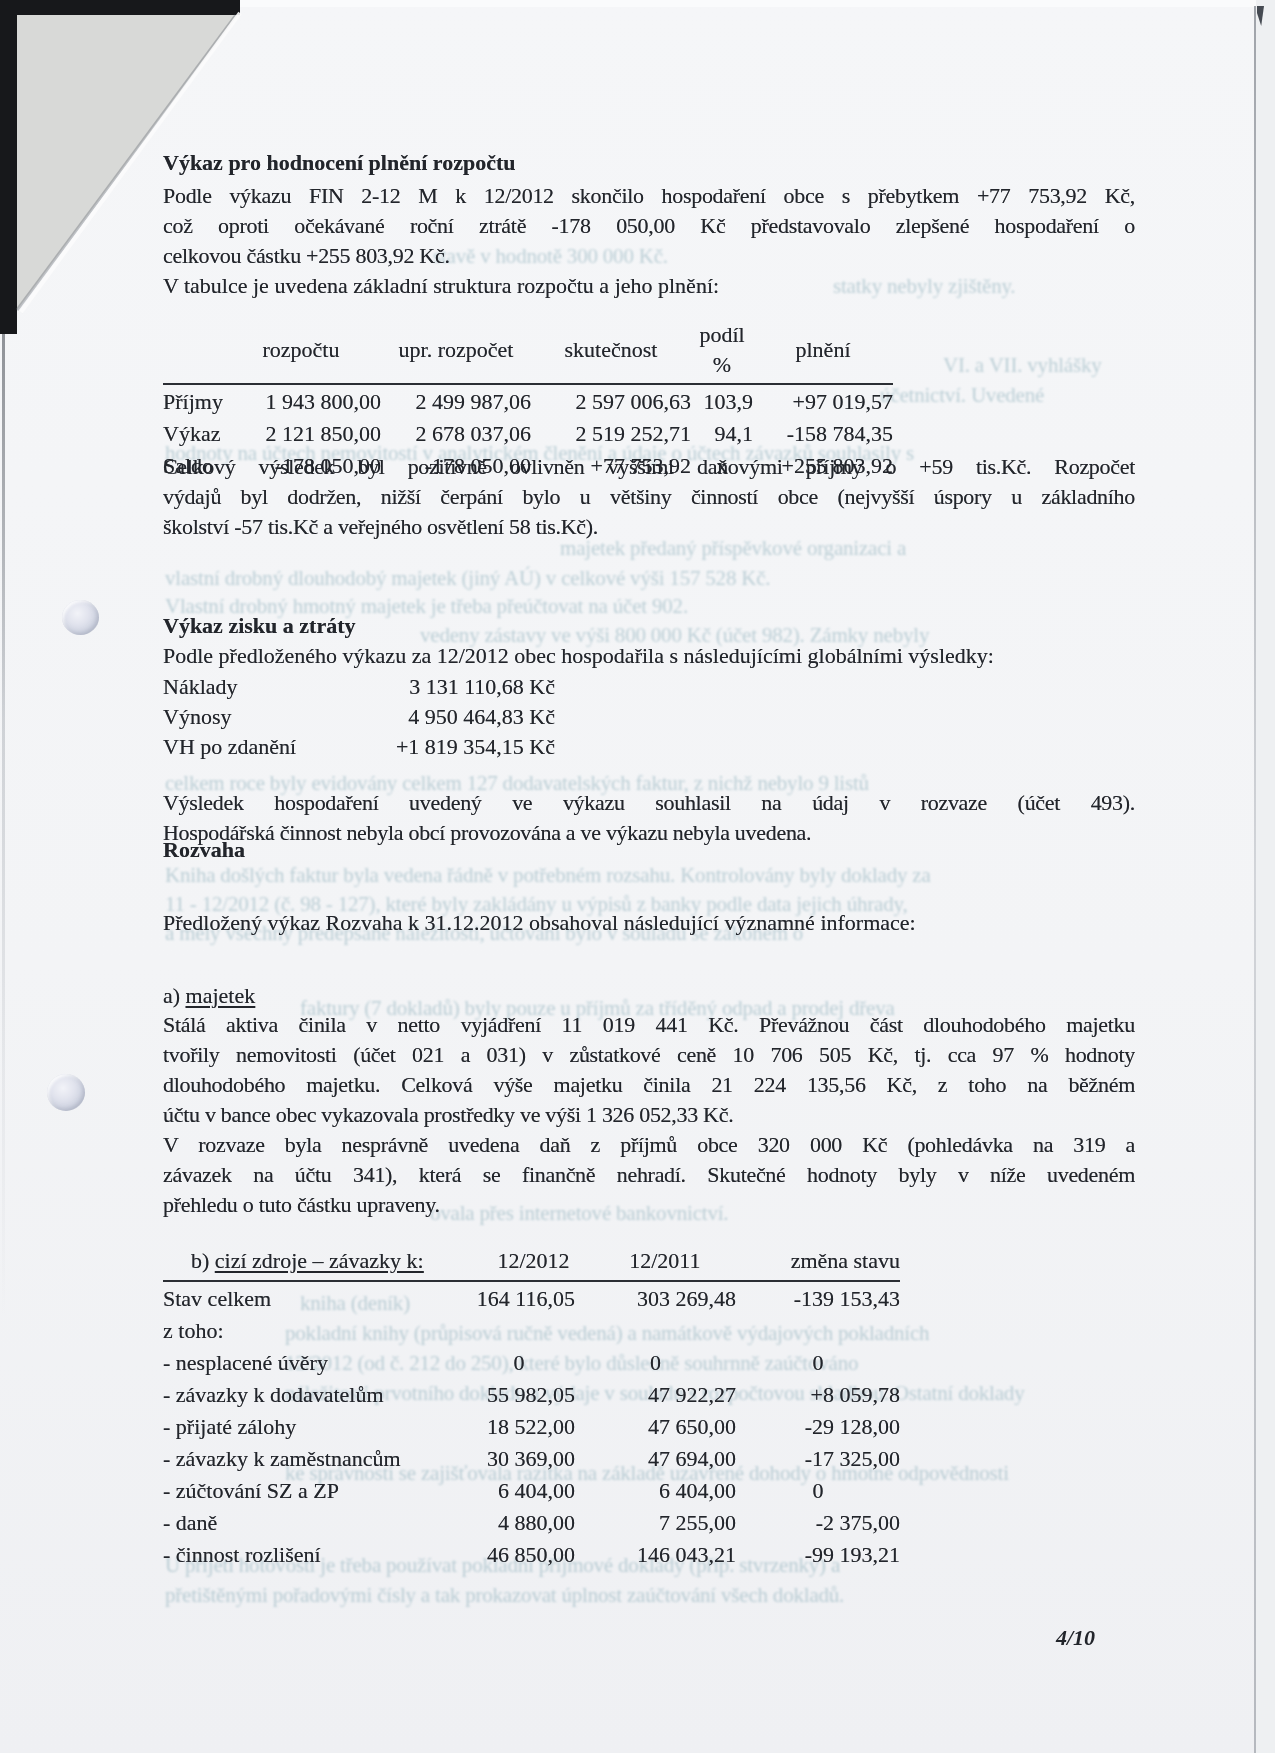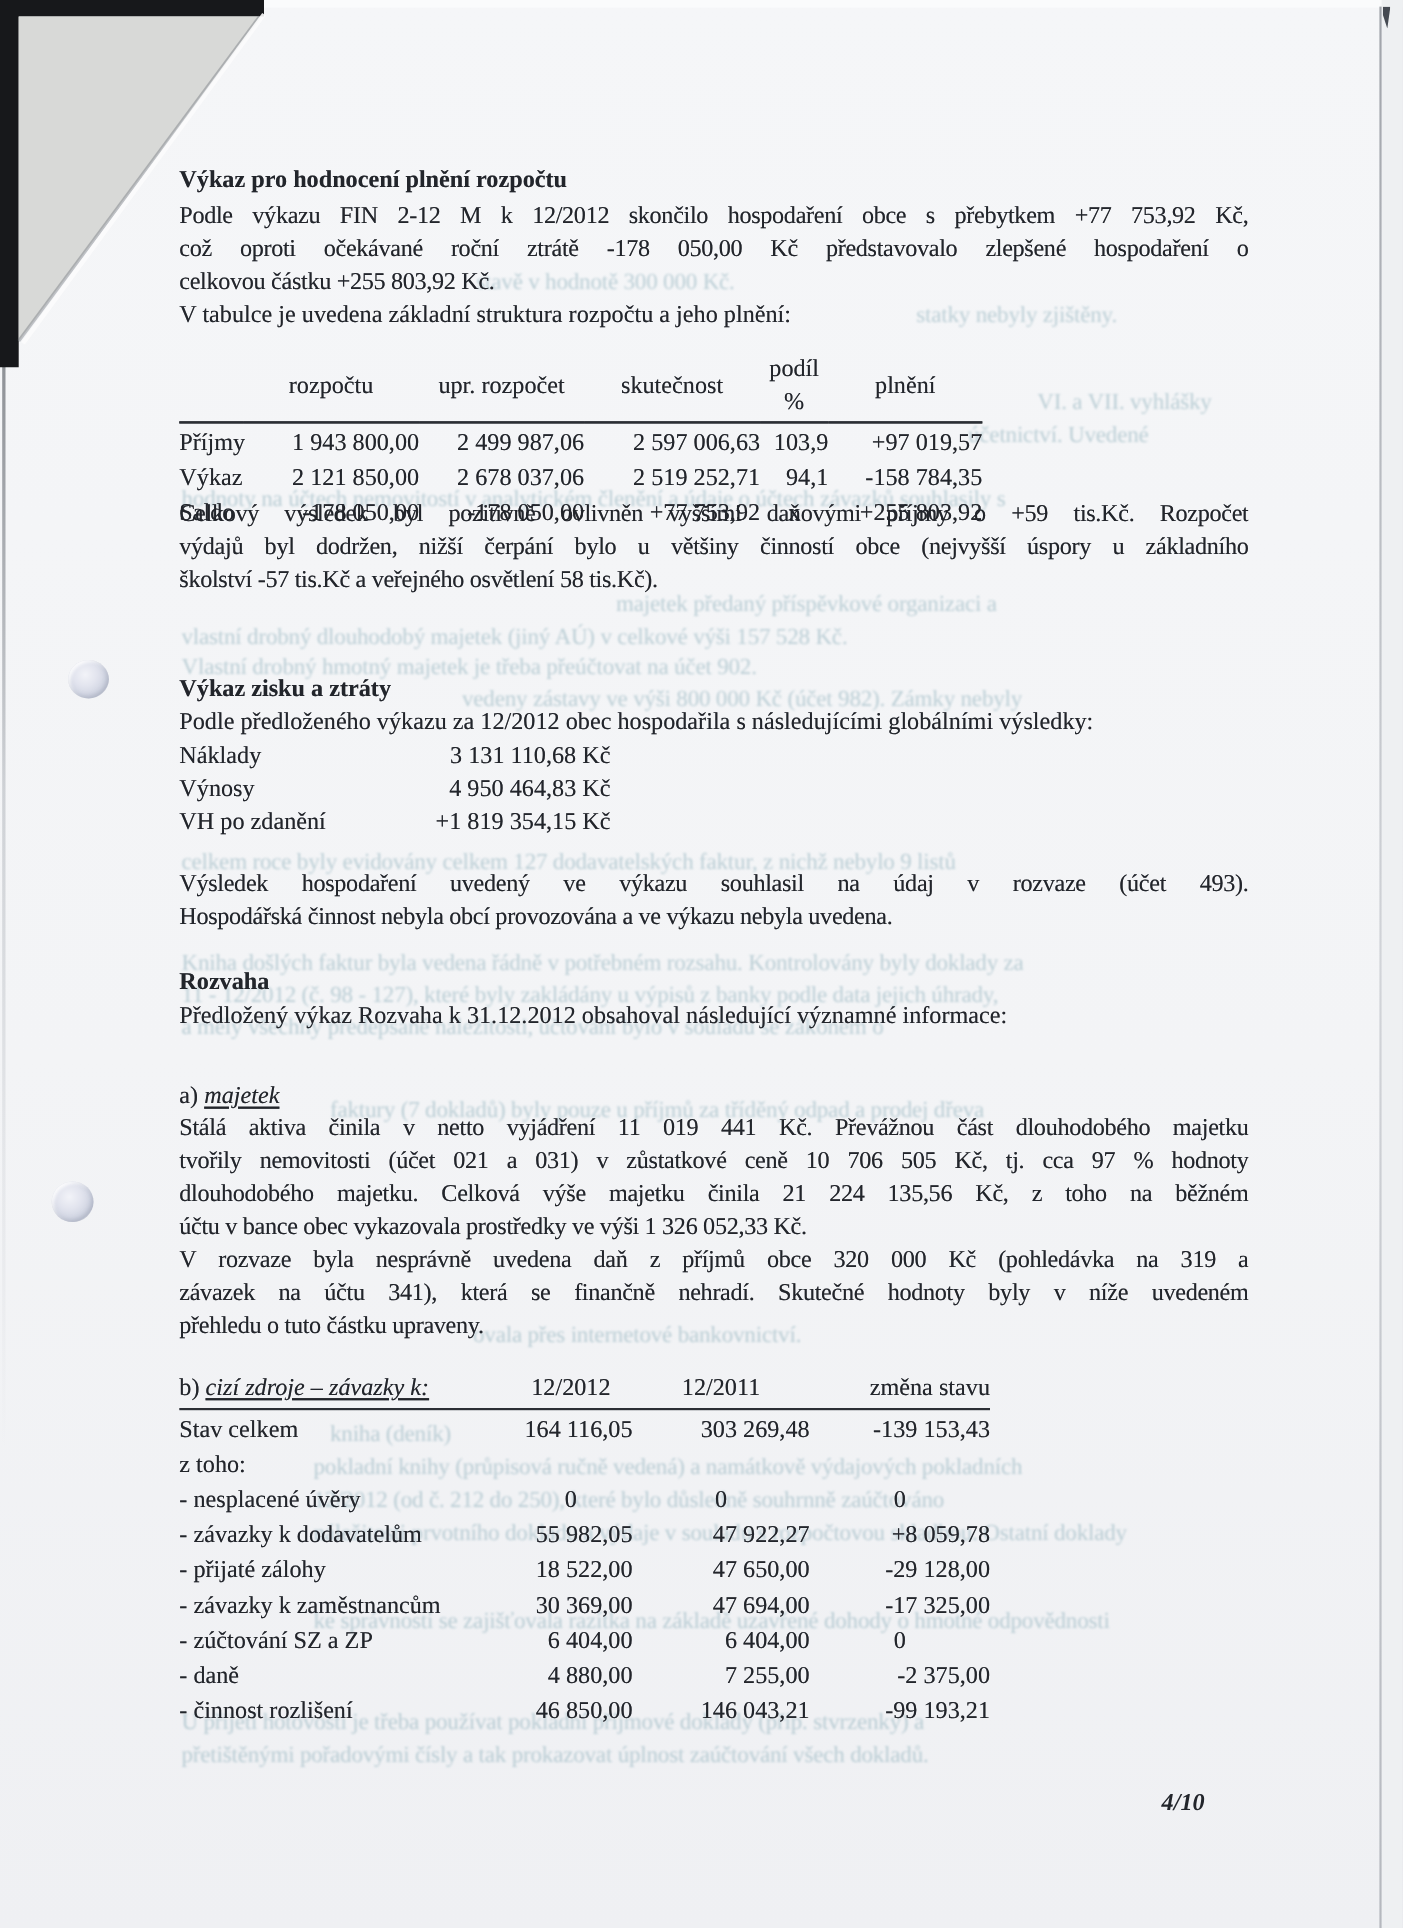--- a/index.html
+++ b/index.html
@@ -28,36 +28,36 @@
   .bleed-layer{position:absolute;left:0;top:0;width:1275px;height:1753px;pointer-events:none;}
   .bleed{position:absolute;white-space:nowrap;font-size:21px;line-height:26px;
     color:#6e9aa8;opacity:.42;filter:blur(1.1px);letter-spacing:-.2px;}
   
   .blk{position:absolute;left:163px;width:972px;font-size:22px;line-height:30px;
     text-shadow:0 0 .5px rgba(34,37,43,.55);}
   .hd{font-weight:bold;white-space:nowrap;}
   .oneline{white-space:nowrap;}
   .jl{text-align:justify;text-align-last:justify;letter-spacing:-.3px;height:30px;overflow:hidden;}
   .jl-last{text-align-last:left;}
-  u.lbl{text-underline-offset:3px;font-style:italic;}
+  u.lbl{text-underline-offset:3px;}
   
   table{border-collapse:collapse;table-layout:fixed;font-size:22px;}
   th,td{padding:0;font-weight:normal;line-height:30px;}
   .t1{width:730px;}
   .t1 th{border-bottom:2px solid #2b2e34;text-align:center;padding-bottom:3px;}
   .t1 td{text-align:right;padding-top:2px;}
   .t1 td:first-child{text-align:left;}
   
   .t3{width:392px;}
   .t3 td{text-align:right;}
   .t3 td:first-child{text-align:left;}
   
   .b-block{width:737px;}
   .b-head{display:flex;align-items:baseline;border-bottom:2px solid #2b2e34;padding-bottom:4px;}
-  .bh0{width:300px;}
+  .bh0{width:300px;margin-left:28px;}
   .bh1{width:112px;text-align:center;}
   .bh2{width:161px;text-align:center;}
   .bh3{width:164px;text-align:right;}
   .t2{width:737px;}
   .t2 td{text-align:right;padding-top:2px;}
   .t2 td:first-child{text-align:left;}
   td.ctr{text-align:center !important;}
   .pagenum{position:absolute;left:1056px;top:1625px;font-size:22px;font-weight:bold;font-style:italic;}
 </style>
 </head>
@@ -189,21 +189,21 @@
             <td>+1 819 354,15 Kč</td>
           </tr>
         </tbody>
       </table>
   </div>
   <div class="blk" style="top:788px">
       <div class="jl">Výsledek hospodaření uvedený ve výkazu souhlasil na údaj v rozvaze (účet 493).</div>
       <div class="jl jl-last">Hospodářská činnost nebyla obcí provozována a ve výkazu nebyla uvedena.</div>
     </div>
 
-  <div class="blk hd" style="top:877px">Rozvaha</div>
+  <div class="blk hd" style="top:835px">Rozvaha</div>
   <div class="blk oneline" style="top:908px">Předložený výkaz Rozvaha k 31.12.2012 obsahoval následující významné informace:</div>
 
   <div class="blk" style="top:981px"><span>a) </span><u class="lbl">majetek</u></div>
   <div class="blk" style="top:1010px">
       <div class="jl">Stálá aktiva činila v netto vyjádření 11 019 441 Kč. Převážnou část dlouhodobého majetku</div>
       <div class="jl">tvořily nemovitosti (účet 021 a 031) v zůstatkové ceně 10 706 505 Kč, tj. cca 97 % hodnoty</div>
       <div class="jl">dlouhodobého majetku. Celková výše majetku činila 21 224 135,56 Kč, z toho na běžném</div>
       <div class="jl jl-last">účtu v bance obec vykazovala prostředky ve výši 1 326 052,33 Kč.</div>
     </div>
   <div class="blk" style="top:1130px">

